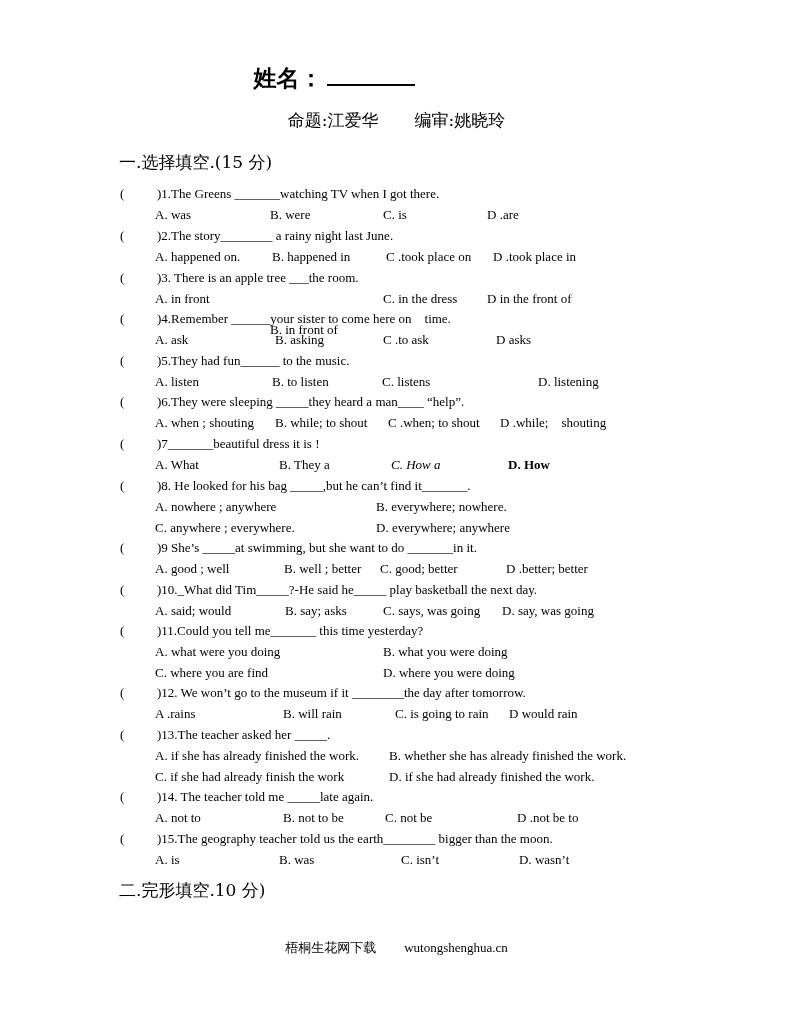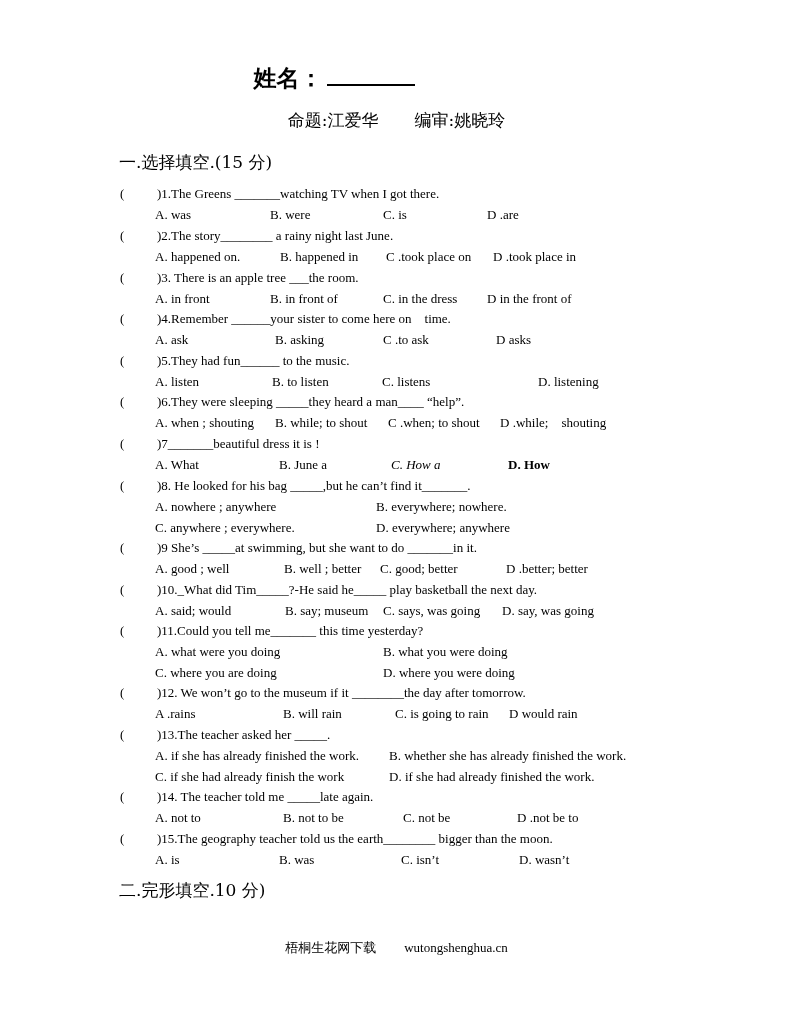--- a/index.html
+++ b/index.html
@@ -45,48 +45,48 @@
   <div class="subtitle">
     <span>命题:江爱华</span><span>编审:姚晓玲</span>
   </div>
 
   <div class="section-heading" style="top:151px;">一.选择填空.(15 分)</div>
 
   <div id="questions">
       <div class="q-line" style="top: 186px;"><span class="q-paren-open">(</span><span class="q-text">)1.The Greens _______watching TV when I got there.</span></div>
       <div class="opt-line" style="top: 207px;"><span class="opt" style="left: 155px;">A. was</span><span class="opt" style="left: 270px;">B. were</span><span class="opt" style="left: 383px;">C. is</span><span class="opt" style="left: 487px;">D .are</span></div>
       <div class="q-line" style="top: 228px;"><span class="q-paren-open">(</span><span class="q-text">)2.The story________ a rainy night last June.</span></div>
-      <div class="opt-line" style="top: 249px;"><span class="opt" style="left: 155px;">A. happened on.</span><span class="opt" style="left: 280px;">B. happened in</span><span class="opt" style="left: 386px;">C .took place on</span><span class="opt" style="left: 493px;">D .took place in</span></div>
+      <div class="opt-line" style="top: 249px;"><span class="opt" style="left: 155px;">A. happened on.</span><span class="opt" style="left: 272px;">B. happened in</span><span class="opt" style="left: 386px;">C .took place on</span><span class="opt" style="left: 493px;">D .took place in</span></div>
       <div class="q-line" style="top: 270px;"><span class="q-paren-open">(</span><span class="q-text">)3. There is an apple tree ___the room.</span></div>
-      <div class="opt-line" style="top: 291px;"><span class="opt" style="left: 155px;">A. in front</span><span class="opt" style="left: 270px;">B. in front of</span><span class="opt" style="left: 383px;">C. in the dress</span><span class="opt" style="left: 487px;">D in the front of</span></div>
+      <div class="opt-line" style="top: 291px;"><span class="opt" style="left: 155px;">A. in front</span><span class="opt" style="left: 270px; margin-top: 31px;">B. in front of</span><span class="opt" style="left: 383px;">C. in the dress</span><span class="opt" style="left: 487px;">D in the front of</span></div>
       <div class="q-line" style="top: 311px;"><span class="q-paren-open">(</span><span class="q-text">)4.Remember ______your sister to come here on    time.</span></div>
       <div class="opt-line" style="top: 332px;"><span class="opt" style="left: 155px;">A. ask</span><span class="opt" style="left: 275px;">B. asking</span><span class="opt" style="left: 383px;">C .to ask</span><span class="opt" style="left: 496px;">D asks</span></div>
       <div class="q-line" style="top: 353px;"><span class="q-paren-open">(</span><span class="q-text">)5.They had fun______ to the music.</span></div>
       <div class="opt-line" style="top: 374px;"><span class="opt" style="left: 155px;">A. listen</span><span class="opt" style="left: 272px;">B. to listen</span><span class="opt" style="left: 382px;">C. listens</span><span class="opt" style="left: 498px; margin-left: 40px;">D. listening</span></div>
       <div class="q-line" style="top: 394px;"><span class="q-paren-open">(</span><span class="q-text">)6.They were sleeping _____they heard a man____ “help”.</span></div>
       <div class="opt-line" style="top: 415px;"><span class="opt" style="left: 155px;">A. when ; shouting</span><span class="opt" style="left: 275px;">B. while; to shout</span><span class="opt" style="left: 388px;">C .when; to shout</span><span class="opt" style="left: 500px;">D .while;    shouting</span></div>
       <div class="q-line" style="top: 436px;"><span class="q-paren-open">(</span><span class="q-text">)7_______beautiful dress it is !</span></div>
-      <div class="opt-line" style="top: 457px;"><span class="opt" style="left: 155px;">A. What</span><span class="opt" style="left: 279px;">B. June a</span><span class="opt" style="left: 391px; font-style: italic;">C. How a</span><span class="opt" style="left: 508px; font-weight: bold;">D. How</span></div>
+      <div class="opt-line" style="top: 457px;"><span class="opt" style="left: 155px;">A. What</span><span class="opt" style="left: 279px;">B. They a</span><span class="opt" style="left: 391px; font-style: italic;">C. How a</span><span class="opt" style="left: 508px; font-weight: bold;">D. How</span></div>
       <div class="q-line" style="top: 478px;"><span class="q-paren-open">(</span><span class="q-text">)8. He looked for his bag _____,but he can’t find it_______.</span></div>
       <div class="opt-line" style="top: 499px;"><span class="opt" style="left: 155px;">A. nowhere ; anywhere</span><span class="opt" style="left: 376px;">B. everywhere; nowhere.</span></div>
       <div class="opt-line" style="top: 520px;"><span class="opt" style="left: 155px;">C. anywhere ; everywhere.</span><span class="opt" style="left: 376px; font-family: Liberation Serif, serif;">D. everywhere; anywhere</span></div>
       <div class="q-line" style="top: 540px;"><span class="q-paren-open">(</span><span class="q-text">)9 She’s _____at swimming, but she want to do _______in it.</span></div>
       <div class="opt-line" style="top: 561px;"><span class="opt" style="left: 155px;">A. good ; well</span><span class="opt" style="left: 284px;">B. well ; better</span><span class="opt" style="left: 380px;">C. good; better</span><span class="opt" style="left: 506px;">D .better; better</span></div>
       <div class="q-line" style="top: 582px;"><span class="q-paren-open">(</span><span class="q-text">)10._What did Tim_____?-He said he_____ play basketball the next day.</span></div>
-      <div class="opt-line" style="top: 603px;"><span class="opt" style="left: 155px;">A. said; would</span><span class="opt" style="left: 285px;">B. say; museum</span><span class="opt" style="left: 383px;">C. says, was going</span><span class="opt" style="left: 502px;">D. say, was going</span></div>
+      <div class="opt-line" style="top: 603px;"><span class="opt" style="left: 155px;">A. said; would</span><span class="opt" style="left: 285px;">B. say; asks</span><span class="opt" style="left: 383px;">C. says, was going</span><span class="opt" style="left: 502px;">D. say, was going</span></div>
       <div class="q-line" style="top: 623px;"><span class="q-paren-open">(</span><span class="q-text">)11.Could you tell me_______ this time yesterday?</span></div>
       <div class="opt-line" style="top: 644px;"><span class="opt" style="left: 155px;">A. what were you doing</span><span class="opt" style="left: 383px;">B. what you were doing</span></div>
-      <div class="opt-line" style="top: 665px;"><span class="opt" style="left: 155px;">C. where you are doing</span><span class="opt" style="left: 383px; text-align: right;">D. where you were doing</span></div>
+      <div class="opt-line" style="top: 665px;"><span class="opt" style="left: 155px;">C. where you are find</span><span class="opt" style="left: 383px; text-align: right;">D. where you were doing</span></div>
       <div class="q-line" style="top: 685px;"><span class="q-paren-open">(</span><span class="q-text">)12. We won’t go to the museum if it ________the day after tomorrow.</span></div>
       <div class="opt-line" style="top: 706px;"><span class="opt" style="left: 155px;">A .rains</span><span class="opt" style="left: 283px;">B. will rain</span><span class="opt" style="left: 395px;">C. is going to rain</span><span class="opt" style="left: 509px;">D would rain</span></div>
       <div class="q-line" style="top: 727px;"><span class="q-paren-open">(</span><span class="q-text">)13.The teacher asked her _____.</span></div>
       <div class="opt-line" style="top: 748px;"><span class="opt" style="left: 155px;">A. if she has already finished the work.</span><span class="opt" style="left: 389px;">B. whether she has already finished the work.</span></div>
       <div class="opt-line" style="top: 769px;"><span class="opt" style="left: 155px;">C. if she had already finish the work</span><span class="opt" style="left: 389px;">D. if she had already finished the work.</span></div>
       <div class="q-line" style="top: 789px;"><span class="q-paren-open">(</span><span class="q-text">)14. The teacher told me _____late again.</span></div>
-      <div class="opt-line" style="top: 810px;"><span class="opt" style="left: 155px;">A. not to</span><span class="opt" style="left: 283px;">B. not to be</span><span class="opt" style="left: 403px;">C. not be</span><span class="opt" style="left: 517px;">D .not be to</span></div>
+      <div class="opt-line" style="top: 810px;"><span class="opt" style="left: 155px;">A. not to</span><span class="opt" style="left: 283px;">B. not to be</span><span class="opt" style="left: 385px;">C. not be</span><span class="opt" style="left: 517px;">D .not be to</span></div>
       <div class="q-line" style="top: 831px;"><span class="q-paren-open">(</span><span class="q-text">)15.The geography teacher told us the earth________ bigger than the moon.</span></div>
       <div class="opt-line" style="top: 852px;"><span class="opt" style="left: 155px;">A. is</span><span class="opt" style="left: 279px;">B. was</span><span class="opt" style="left: 401px;">C. isn’t</span><span class="opt" style="left: 519px;">D. wasn’t</span></div>
     </div>
 
   <div class="section-heading" style="top:879px;">二.完形填空.10 分)</div>
 
   <div class="footer">
     <span>梧桐生花网下载</span><span>wutongshenghua.cn</span>
   </div>
 </div>

